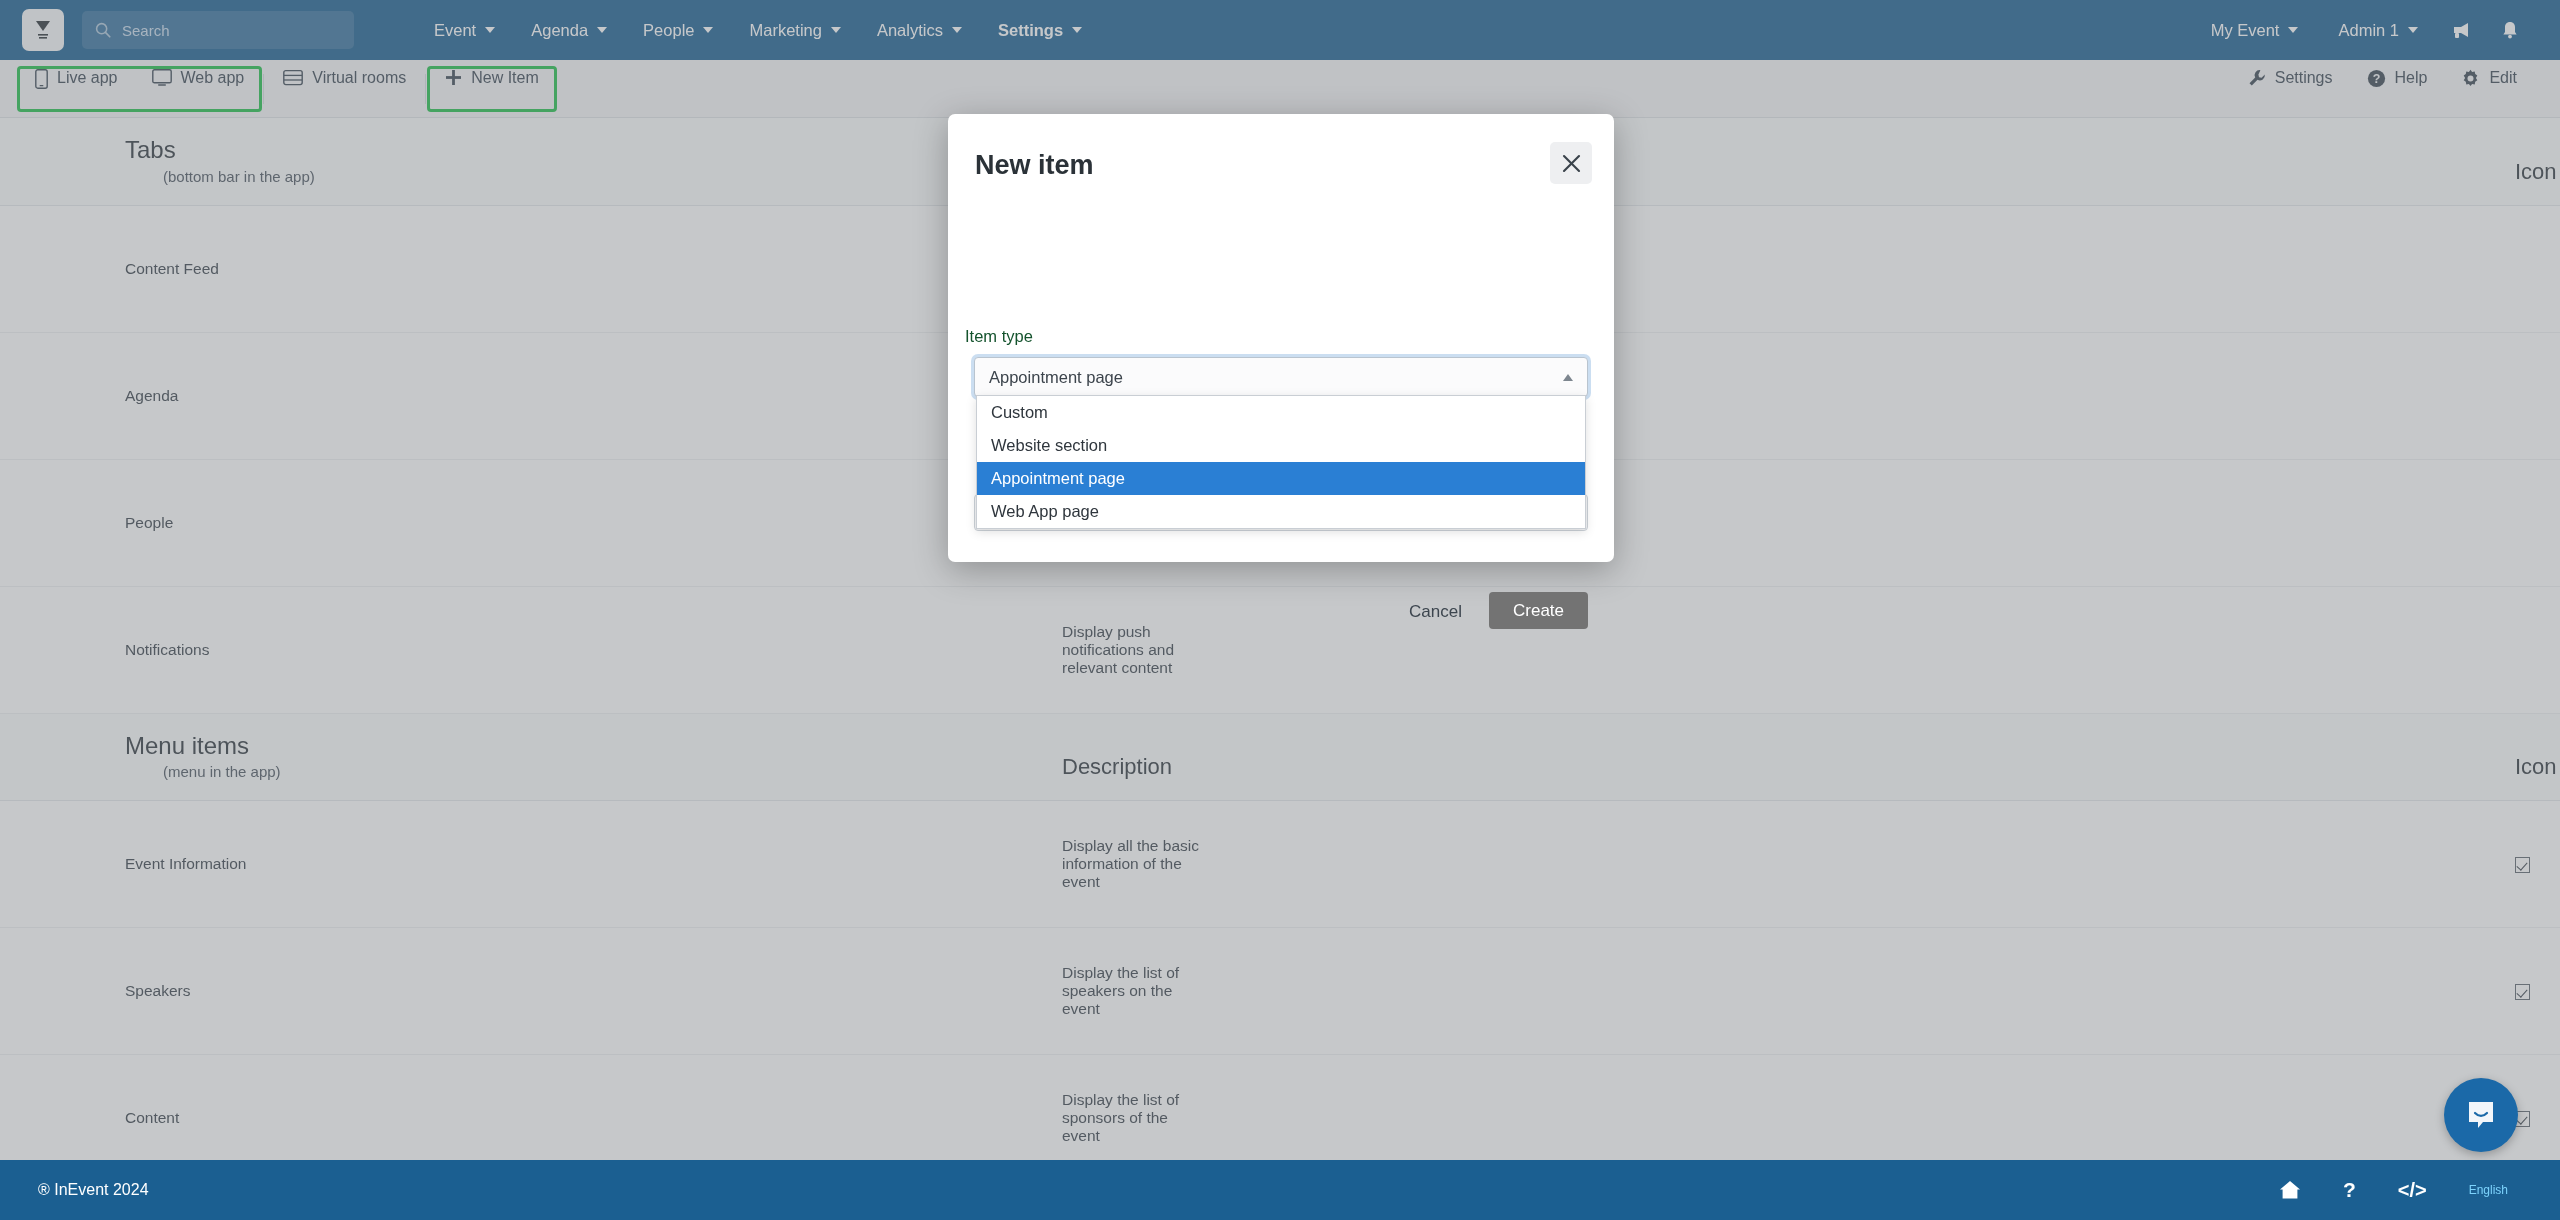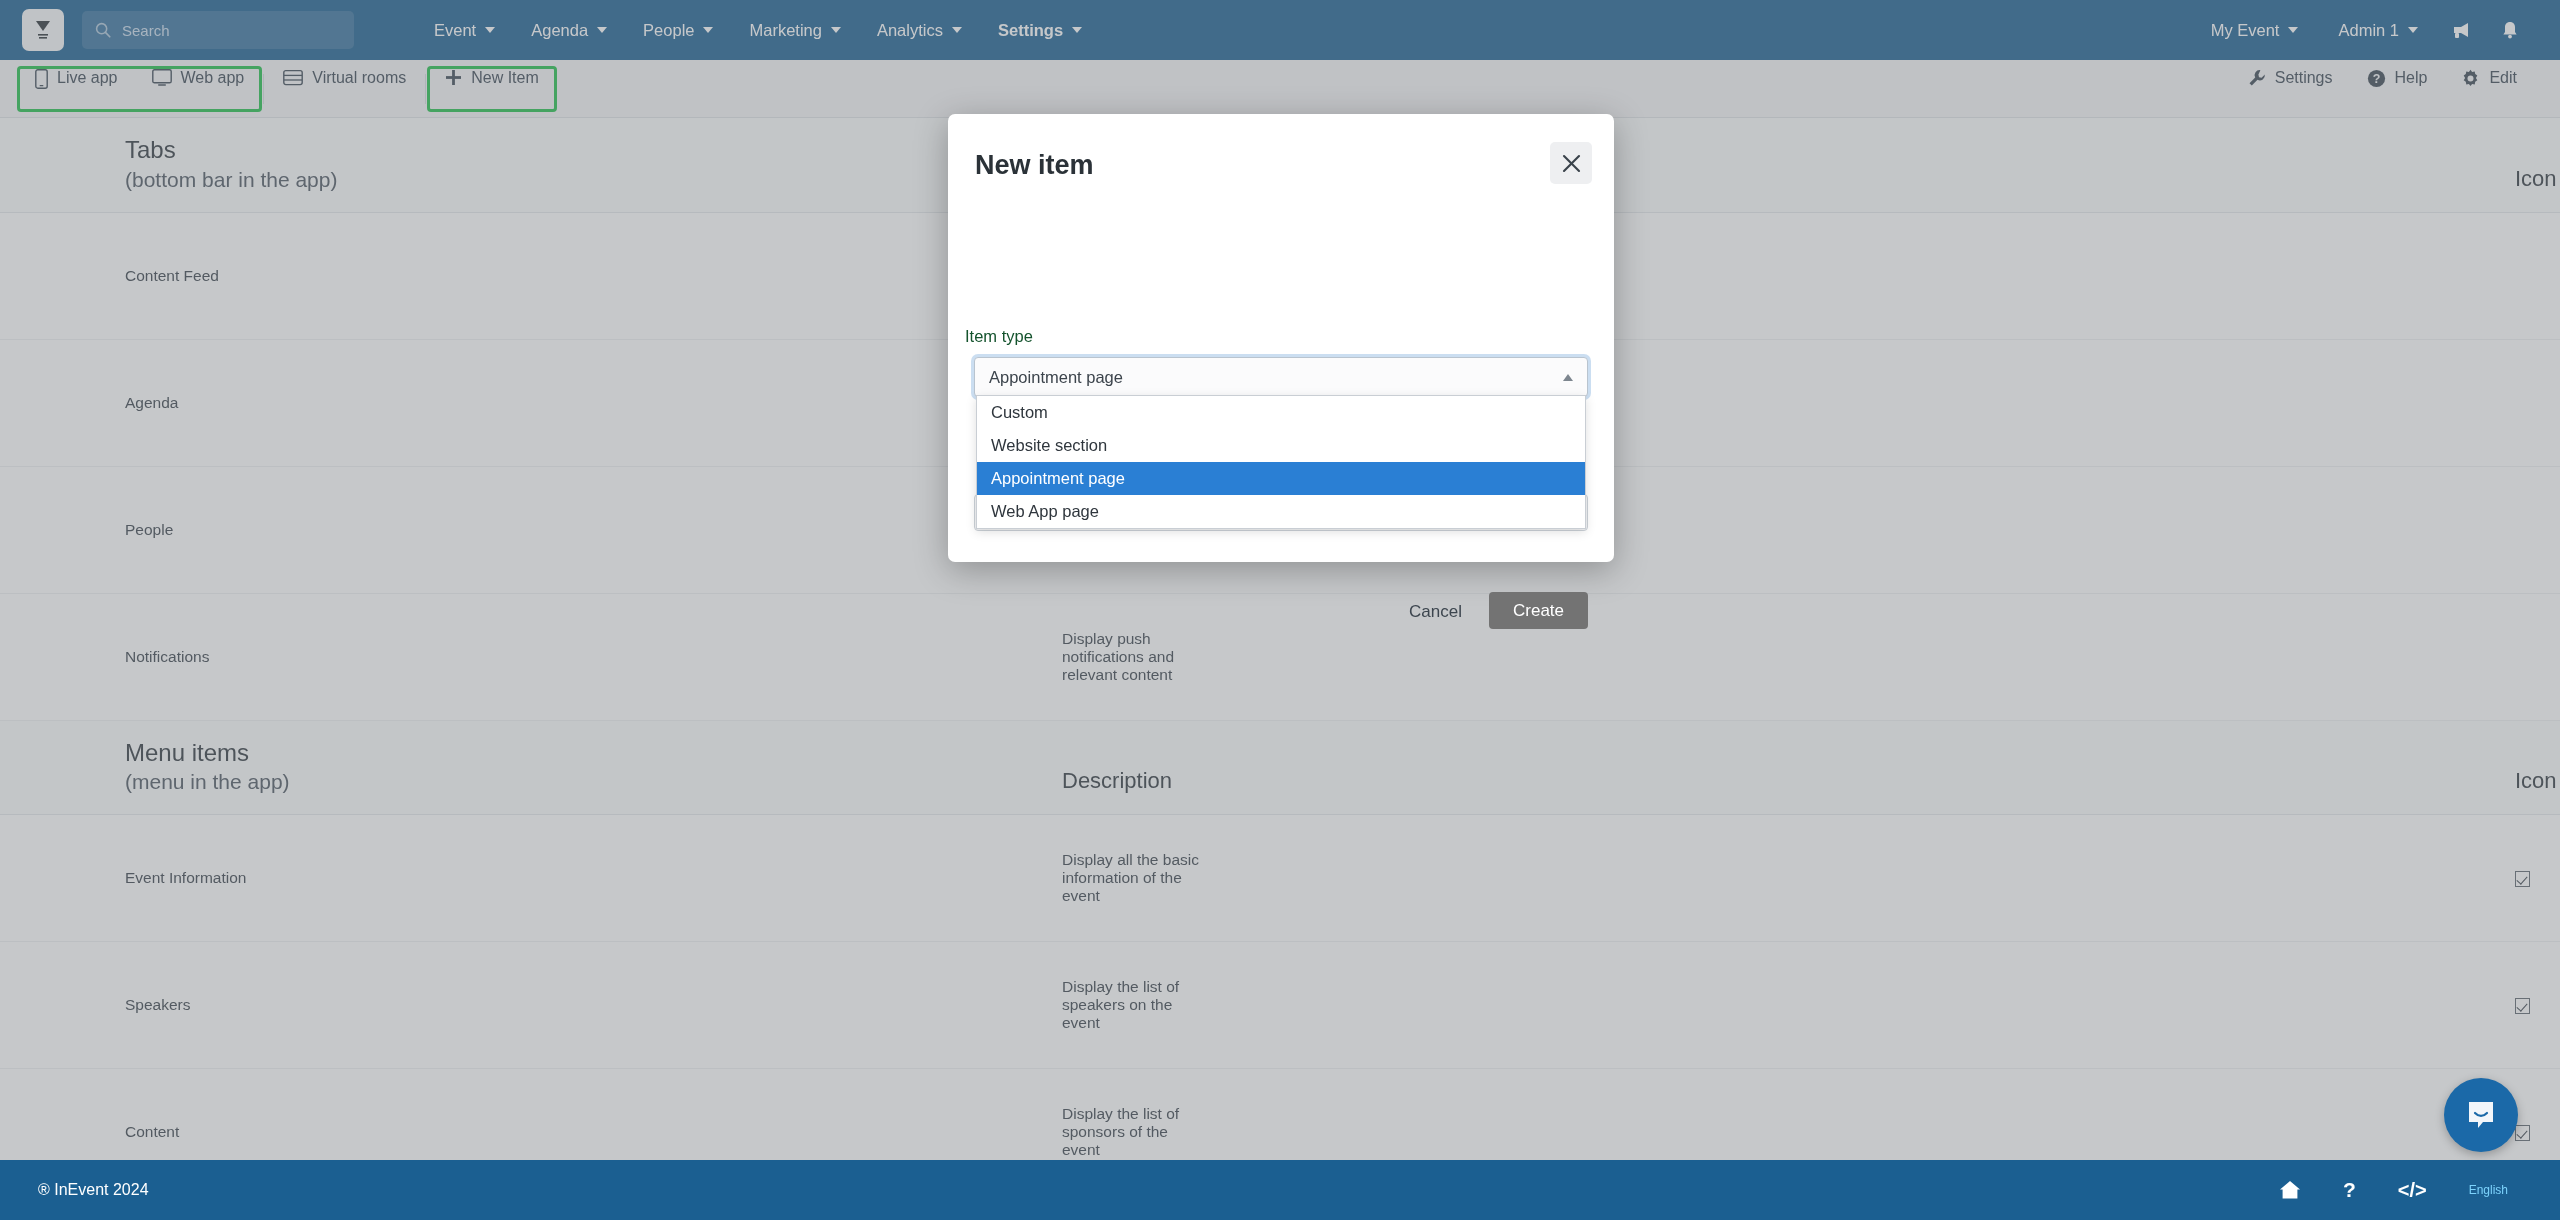--- a/index.html
+++ b/index.html
@@ -84,21 +84,21 @@
   .content { position: absolute; left: 0; top: 118px; width: 2560px; height: 1042px; background: #ffffff; }
   .tbl { width: 100%; border-collapse: collapse; table-layout: fixed; }
   .tbl col.c1 { width: 470px; }
   .tbl col.c2 { width: 730px; }
   .tbl col.c3 { width: 420px; }
   .tbl col.c4 { width: 400px; }
   .tbl col.c5 { width: 540px; }
 
   .sect-head td { background: #fafbfc; border-bottom: 1px solid #e4e7ea; padding: 18px 0 20px 0; vertical-align: bottom; }
   .sect-title { font-size: 24px; color: #30383f; font-weight: normal; line-height: 1.15; }
-  .sect-sub { font-size: 21px; color: #4c5661; margin-top: 4px; }
+  .sect-sub { font-size: 15px; color: #4c5661; margin-top: 4px; margin-left: 38px; }
   .col-head { font-size: 22px; color: #30383f; font-weight: normal; }
   .pad-l { padding-left: 125px !important; }
   .pad-d { padding-left: 592px !important; }
 
   .row td { border-bottom: 1px solid #eef0f2; font-size: 15.5px; color: #3a434c; height: 55px; }
   .cell-name { padding-left: 125px; }
   .cell-desc { padding-left: 592px; }
   .cell-icon { text-align: left; padding-left: 1315px; }
   .cell-label { padding-left: 1893px; }
   .cell-url { padding-left: 2300px; color: #6d7781; letter-spacing: 1px; }

